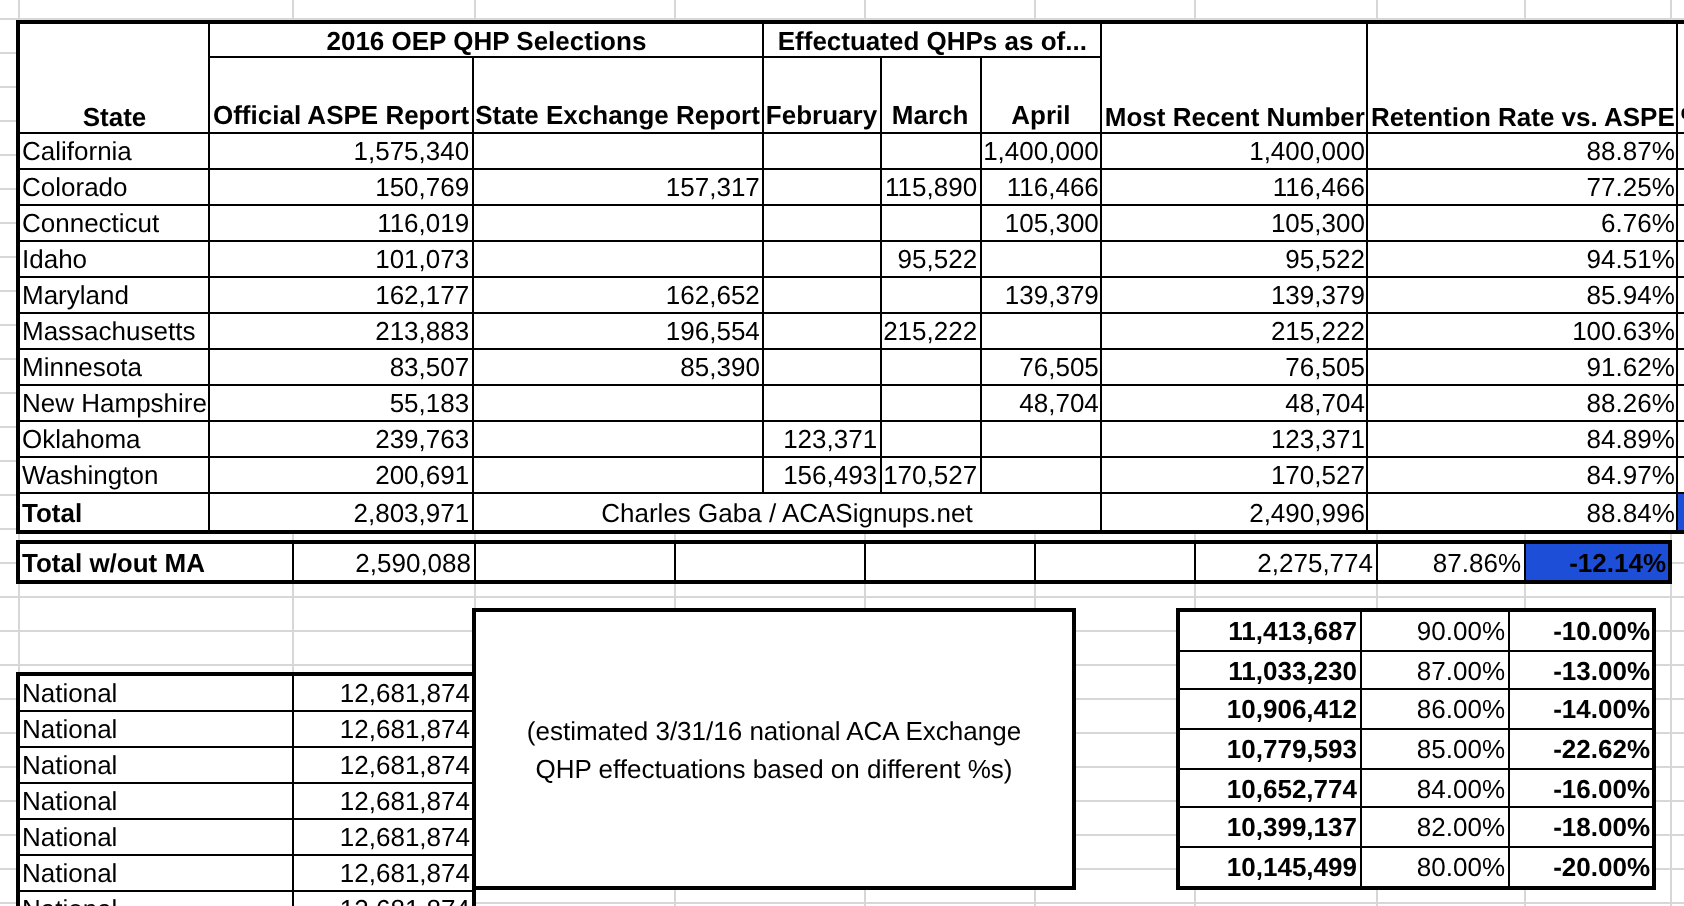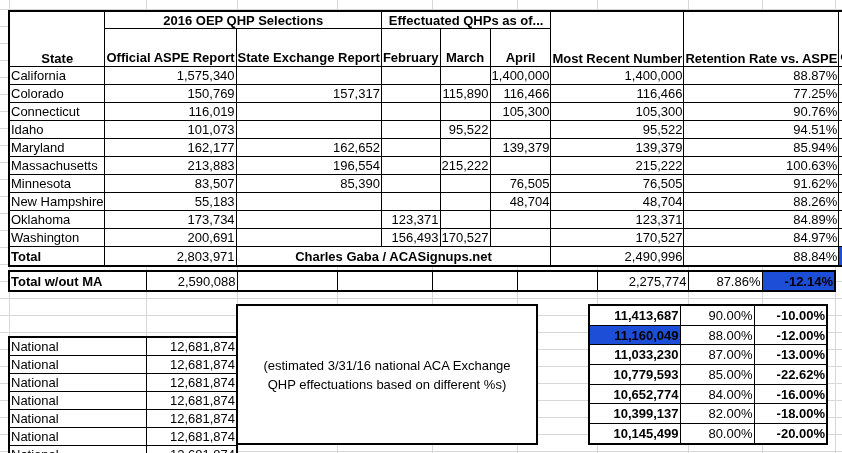--- a/index.html
+++ b/index.html
@@ -32,21 +32,21 @@
   .h2 th{height:37px;}
   .wrap{white-space:pre-line;}
   .mid{vertical-align:middle;}
   thead th{border-bottom-width:2px;}
   .br2{border-right-width:2px;}
   .bt2{border-top-width:2px;}
   .num{text-align:right;padding-right:4px;}
   .state{text-align:left;padding-right:3px;}
   .bold{font-weight:bold;}
   .yellow{background:#1d4ed8;}
-  .credit{text-align:center;font-weight:bold;}
+  .credit{text-align:center;font-weight:normal;}
   .totalrow td{height:18px;}
   .nomass td{height:18px;}
   .note{
     position:absolute;left:236px;top:304px;width:302px;height:141px;box-sizing:border-box;
     border:2px solid #000;background:#fff;display:flex;align-items:center;justify-content:center;
     text-align:center;white-space:pre-line;line-height:19px;
   }
 </style>
 </head>
 <body>
@@ -116,21 +116,21 @@
         </tr>
 
         <tr>
           <td class="state br2">Connecticut</td>
           <td class="num br2">116,019</td>
           <td class="num br2"></td>
           <td class="num"></td>
           <td class="num"></td>
           <td class="num br2">105,300</td>
           <td class="num br2">105,300</td>
-          <td class="num br2">90.76%</td>
+          <td class="num br2">6.76%</td>
           <td class="num">-9.24%</td>
         </tr>
 
         <tr>
           <td class="state br2">Idaho</td>
           <td class="num br2">101,073</td>
           <td class="num br2"></td>
           <td class="num"></td>
           <td class="num">95,522</td>
           <td class="num br2"></td>
@@ -182,21 +182,21 @@
           <td class="num"></td>
           <td class="num"></td>
           <td class="num br2">48,704</td>
           <td class="num br2">48,704</td>
           <td class="num br2">88.26%</td>
           <td class="num">-11.74%</td>
         </tr>
 
         <tr>
           <td class="state br2">Oklahoma</td>
-          <td class="num br2">173,734</td>
+          <td class="num br2">239,763</td>
           <td class="num br2"></td>
           <td class="num">123,371</td>
           <td class="num"></td>
           <td class="num br2"></td>
           <td class="num br2">123,371</td>
           <td class="num br2">84.89%</td>
           <td class="num">-15.11%</td>
         </tr>
 
         <tr>
@@ -311,32 +311,32 @@
         <col style="width:73px">
       </colgroup>
     <tbody>
 
         <tr>
           <td class="num bold br2">11,413,687</td>
           <td class="num br2">90.00%</td>
           <td class="num bold">-10.00%</td>
         </tr>
 
-        <tr>
-          <td class="num bold br2 yellow">11,160,049</td>
-          <td class="num br2">88.00%</td>
-          <td class="num bold">-12.00%</td>
-        </tr>
 
         <tr>
           <td class="num bold br2">11,033,230</td>
           <td class="num br2">87.00%</td>
           <td class="num bold">-13.00%</td>
         </tr>
 
+        <tr>
+          <td class="num bold br2">10,906,412</td>
+          <td class="num br2">86.00%</td>
+          <td class="num bold">-14.00%</td>
+        </tr>
 
         <tr>
           <td class="num bold br2">10,779,593</td>
           <td class="num br2">85.00%</td>
           <td class="num bold">-22.62%</td>
         </tr>
 
         <tr>
           <td class="num bold br2">10,652,774</td>
           <td class="num br2">84.00%</td>

